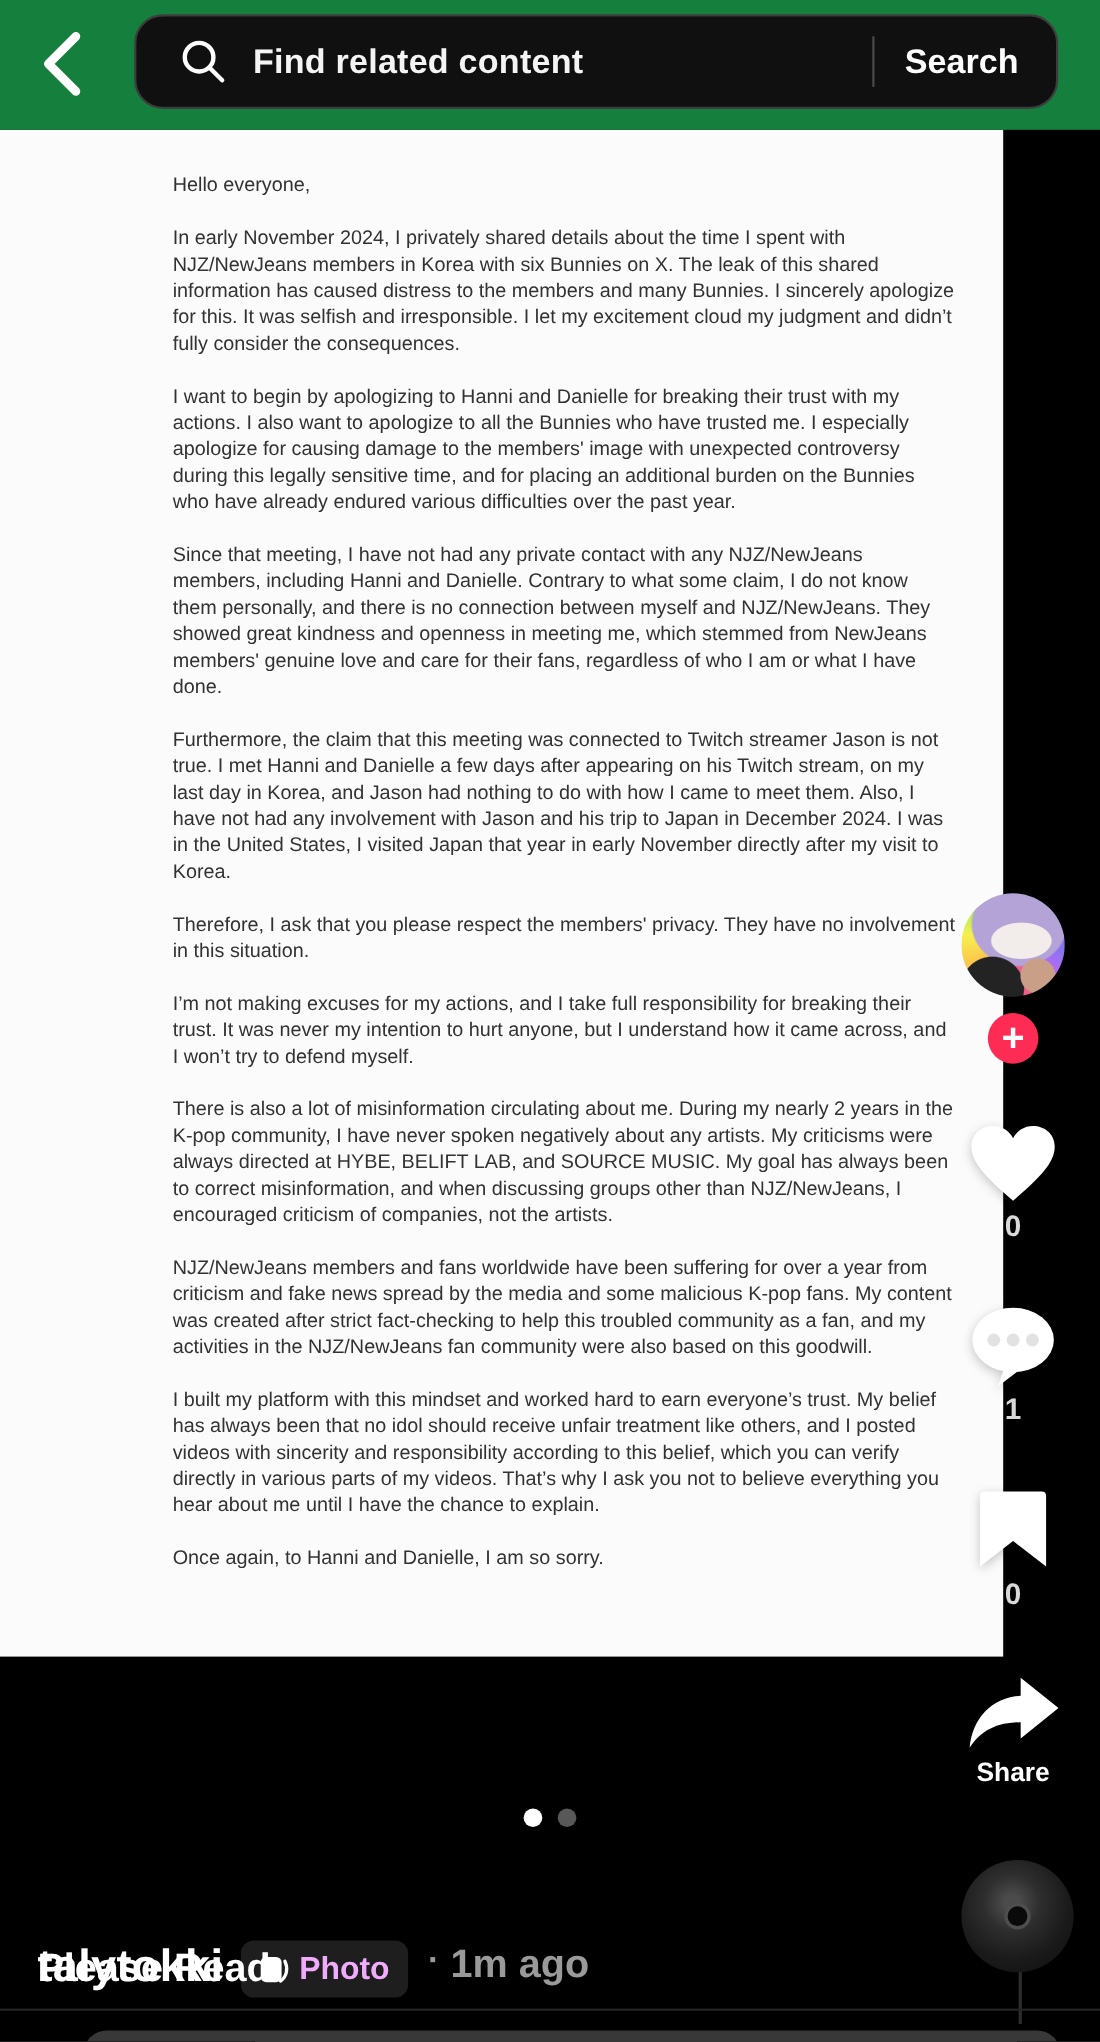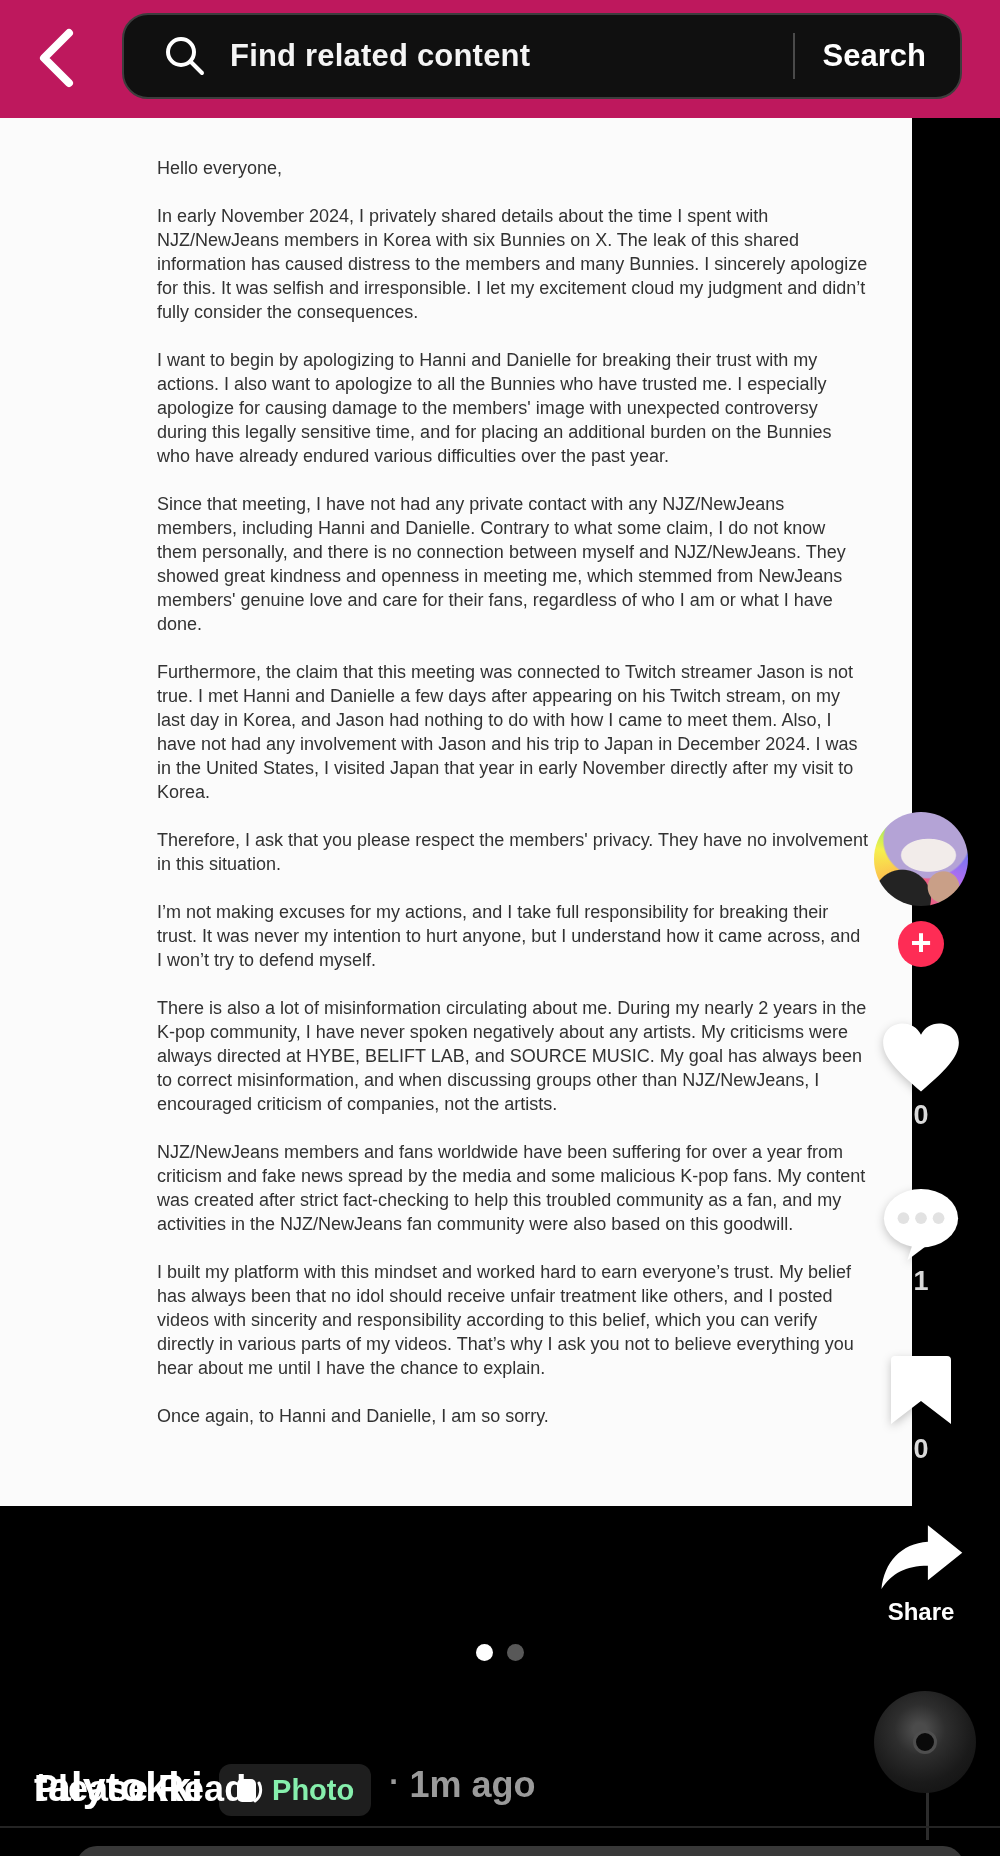--- a/index.html
+++ b/index.html
@@ -1,20 +1,20 @@
 <!DOCTYPE html>
 <html><head>
 <meta charset="utf-8">
 <style>
   html,body{margin:0;padding:0;background:#000;}
   .screen{position:relative;width:1000px;height:1856px;background:#000;overflow:hidden;
           font-family:"Liberation Sans",sans-serif;}
 
   
-  .topbar{position:absolute;left:0;top:0;width:1000px;height:118px;background:#be185d;z-index:5;}
+  .topbar{position:absolute;left:0;top:0;width:1000px;height:118px;background:#15803d;z-index:5;}
   .back-btn{position:absolute;left:30px;top:22px;width:52px;height:72px;display:flex;
             align-items:center;justify-content:center;cursor:pointer;}
   .search-pill{position:absolute;left:122px;top:13px;width:840px;height:86px;
                background:#101010;border:2px solid #3d3d3d;border-radius:26px;
                display:flex;align-items:center;box-sizing:border-box;}
   .search-mag{margin-left:38px;flex:0 0 auto;display:flex;}
   .search-ph{margin-left:22px;color:#f4f4f4;font-size:31px;font-weight:600;letter-spacing:.2px;
              flex:1 1 auto;white-space:nowrap;overflow:hidden;}
   .search-div{width:2px;height:46px;background:#4a4a4a;margin-right:28px;flex:0 0 auto;}
   .search-btn{color:#fff;font-size:31px;font-weight:700;margin-right:34px;flex:0 0 auto;cursor:pointer;}
@@ -46,21 +46,21 @@
                color:#fff;font-size:24px;font-weight:700;}
 
   
   .dots{position:absolute;left:0;top:1644px;width:1000px;display:flex;justify-content:center;gap:14px;}
   .dot{width:17px;height:17px;border-radius:50%;background:#585858;}
   .dot.active{background:#fff;}
   .meta-row{position:absolute;left:34px;top:1764px;display:flex;align-items:flex-start;gap:16px;}
   .username{color:#fff;font-size:41px;font-weight:700;letter-spacing:.3px;}
   .photo-badge{display:flex;align-items:center;gap:9px;background:#1e1e1e;border-radius:12px;
                height:52px;padding:0 17px;}
-  .photo-badge-label{color:#86efac;font-size:29px;font-weight:600;}
+  .photo-badge-label{color:#f0abfc;font-size:29px;font-weight:600;}
   .meta-sep{color:#9a9a9a;font-size:31px;font-weight:700;margin-left:2px;}
   .timestamp{color:#9a9a9a;font-size:36px;font-weight:600;margin-left:-6px;}
   .caption{position:absolute;left:34px;top:1768px;color:#fff;font-size:36px;font-weight:700;}
 
   .record-stem{position:absolute;left:926px;top:1740px;width:3px;height:100px;background:#2c2c2c;}
   .record{position:absolute;left:874px;top:1691px;width:102px;height:102px;border-radius:50%;cursor:pointer;
           background:radial-gradient(circle at 45% 38%, #4b4b4b 0 8%, #2e2e2e 30%, #1a1a1a 62%, #0e0e0e 100%);}
   .record::after{content:"";position:absolute;left:39px;top:39px;width:24px;height:24px;border-radius:50%;
                  background:#0a0a0a;border:3px solid #4e4e4e;box-sizing:border-box;}
 

